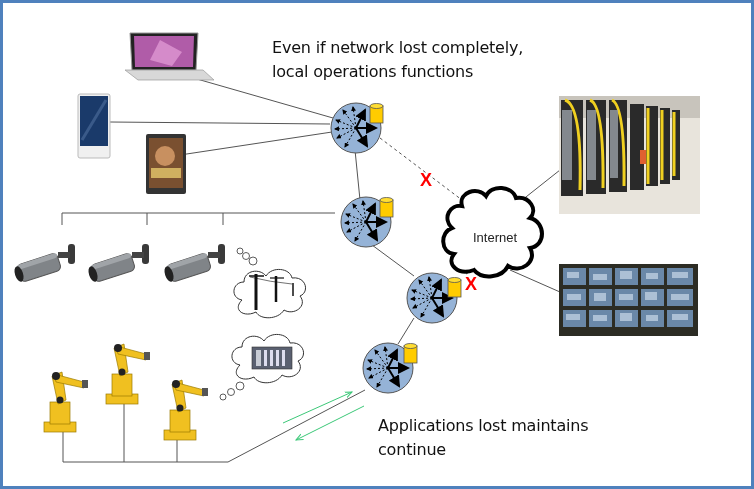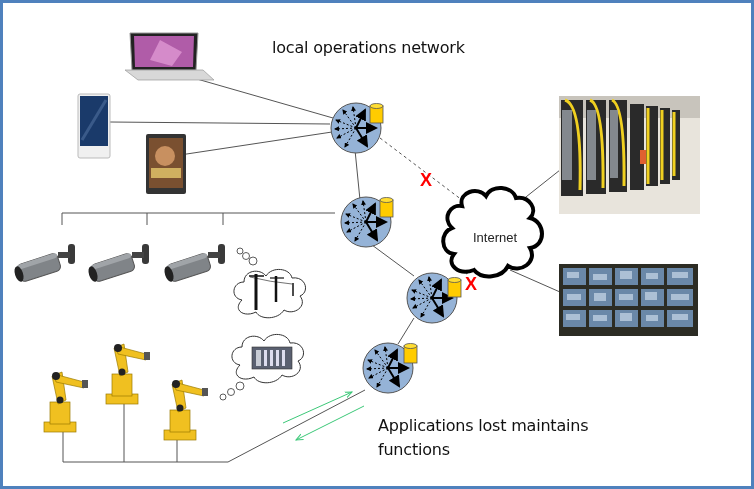--- a/index.html
+++ b/index.html
@@ -262,18 +262,19 @@
       <rect x="566" y="314" width="14" height="6"></rect>
         <rect x="593" y="315" width="14" height="6"></rect>
         <rect x="620" y="313" width="12" height="8"></rect>
         <rect x="646" y="315" width="12" height="6"></rect>
         <rect x="672" y="314" width="16" height="6"></rect>
     </g>
   </g>
 </svg>
 
 <div class="caption" id="cap-top">
-  <div>local operations network</div>
+  <div>Even if network lost completely,</div>
+  <div>local operations functions</div>
 </div>
 <div class="caption" id="cap-bottom">
   <div>Applications lost maintains</div>
-  <div>functions</div>
+  <div>continue</div>
 </div>
 
 </body></html>

